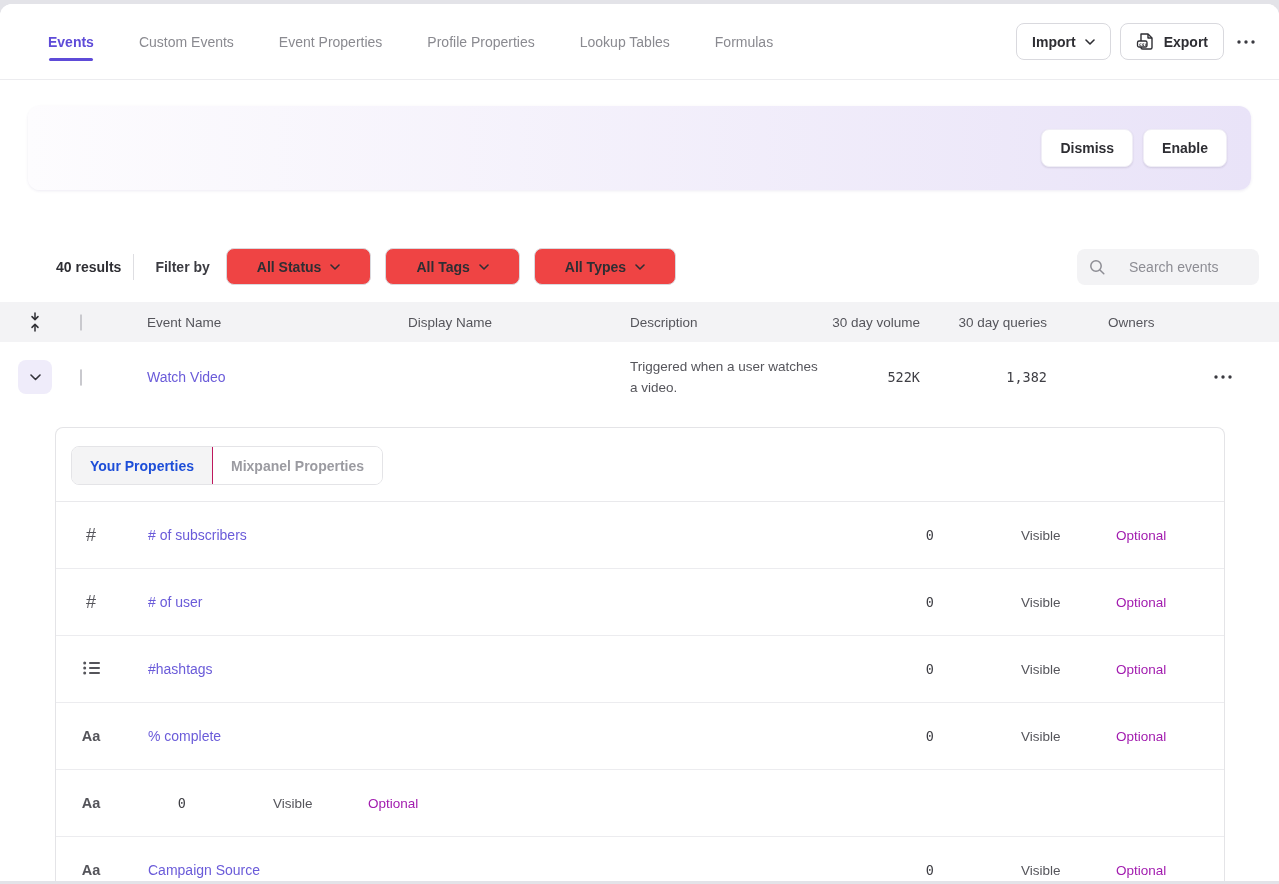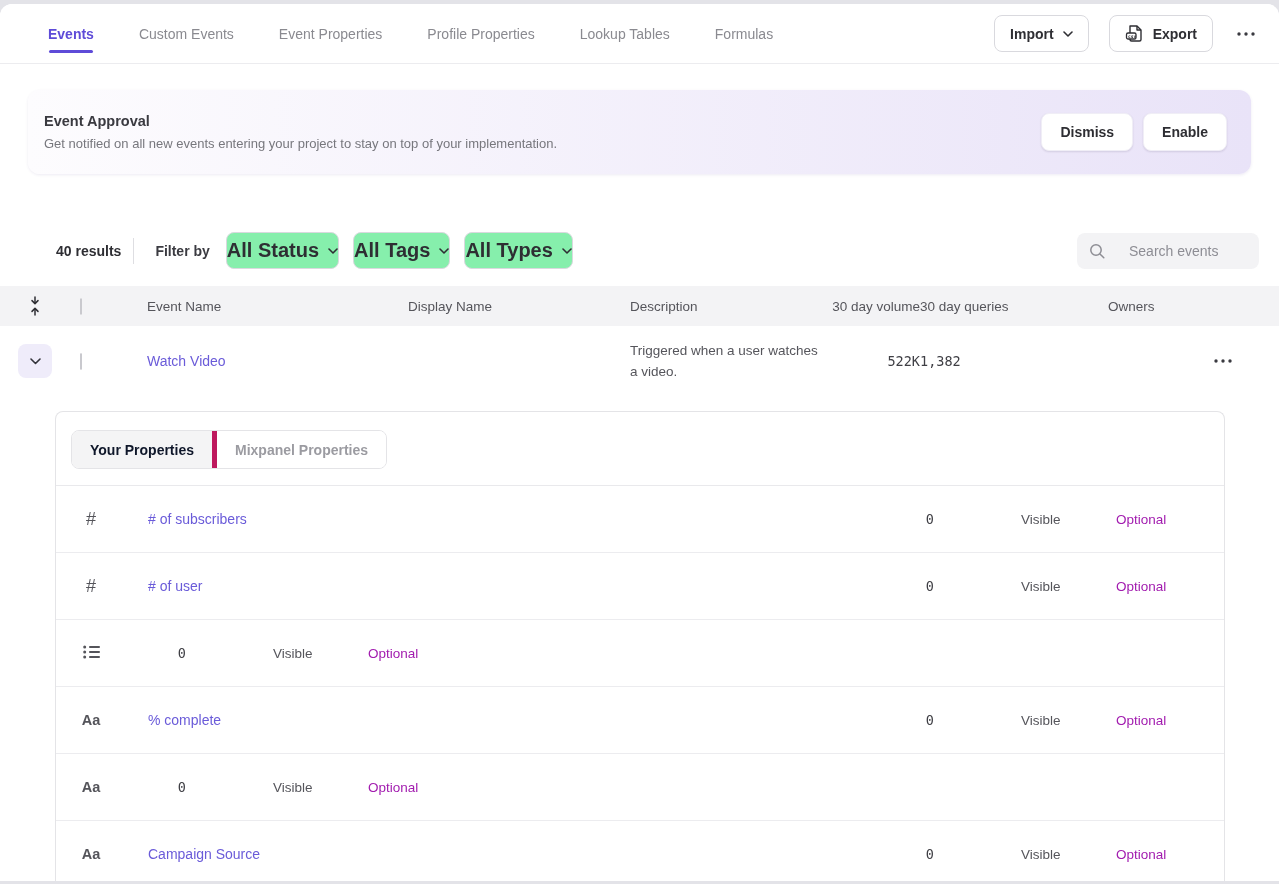--- a/index.html
+++ b/index.html
@@ -10,27 +10,27 @@
   *{box-sizing:border-box}
   html,body{margin:0;padding:0}
   body{
     width:1279px;height:884px;overflow:hidden;background:#e3e3e8;
     font-family:"Liberation Sans",sans-serif;color:#2e2e33;
     -webkit-font-smoothing:antialiased;
   }
   .page{margin-top:4px;height:877px;background:#fff;border-radius:12px 12px 0 0;overflow:hidden}
 
   
-  .topnav{height:60px;display:flex;align-items:center;padding:16px 20px;border-bottom:1px solid #ececef;background:#fff}
+  .topnav{height:76px;display:flex;align-items:center;padding:16px 20px;border-bottom:1px solid #ececef;background:#fff}
   .nav-tabs{display:flex;gap:45px;margin-left:28px}
   .nav-tab{position:relative;background:none;border:none;padding:0;cursor:pointer;
     font-family:inherit;font-size:14px;font-weight:500;color:#8a8a90;white-space:nowrap}
   .nav-tab.active{color:var(--accent);font-weight:700}
   .nav-tab.active::after{content:"";position:absolute;left:1px;right:1px;bottom:-11px;height:3px;border-radius:2px;background:var(--accent)}
-  .topnav-actions{margin-left:auto;display:flex;align-items:center;gap:20px}
+  .topnav-actions{margin-left:auto;display:flex;align-items:center;gap:9px}
   .btn{display:inline-flex;align-items:center;gap:9px;height:37px;padding:0 15px;background:#fff;
     border:1px solid #d9d9de;border-radius:8px;cursor:pointer;
     font-family:inherit;font-size:14px;font-weight:700;color:#2e2e33}
   .icon-btn{background:none;border:none;padding:6px 4px;cursor:pointer;display:flex;align-items:center}
 
   
   .banner{margin:26px 28px 0;height:84px;border-radius:12px;display:flex;align-items:center;
     padding:0 24px 0 16px;background:linear-gradient(90deg,var(--banner-start) 0%,var(--banner-end) 100%);
     box-shadow:0 1px 3px rgba(80,60,140,.10)}
   .banner-title{font-size:14.5px;font-weight:700;color:#3a3a40;margin-bottom:7px}
@@ -38,52 +38,52 @@
   .banner-actions{margin-left:auto;display:flex;gap:10px}
   .banner-btn{height:38px;padding:0 18px;border:1px solid #f0eef6;border-radius:8px;background:#fff;cursor:pointer;
     font-family:inherit;font-size:14px;font-weight:700;color:#2e2e33;box-shadow:0 1px 2px rgba(30,20,60,.12)}
 
   
   .filter-row{display:flex;align-items:center;margin-top:58px;height:37px;padding:0 20px 0 56px}
   .results-count{font-size:14px;font-weight:700;color:#2e2e33}
   .vdiv{width:1px;height:26px;background:#dedee2;margin:0 21px 0 12px}
   .filter-by{font-size:14px;font-weight:600;color:#3b3b41;margin-right:16px}
   .dds{display:flex;gap:14px}
-  .dd{display:inline-flex;align-items:center;gap:9px;height:37px;padding:0 0;border:1px solid #d9d9de;
-    border-radius:8px;background:#86efac;cursor:pointer;font-family:inherit;font-size:20px;font-weight:700;color:#2e2e33}
+  .dd{display:inline-flex;align-items:center;gap:9px;height:37px;padding:0 30px;border:1px solid #d9d9de;
+    border-radius:8px;background:#ef4444;cursor:pointer;font-family:inherit;font-size:14px;font-weight:700;color:#2e2e33}
   .search{margin-left:auto;display:flex;align-items:center;gap:22px;width:182px;height:36px;background:#f3f3f5;border-radius:8px;padding:0 12px}
   .search input{border:none;background:transparent;outline:none;width:100%;font-family:inherit;font-size:14px;color:#2e2e33}
   .search input::placeholder{color:#8d8d94}
 
   
   .thead{margin-top:17px;height:40px;background:#f3f3f5;display:flex;align-items:center;font-size:13.5px;color:#55555b}
   .erow{height:70px;display:flex;align-items:center;font-size:13.5px;background:#fff}
   .c-exp{width:70px;display:flex;justify-content:center;align-items:center}
   .c-check{width:37px}
   .checkbox{width:17px;height:17px;border:1.5px solid #c9c9ce;border-radius:4px;background:#fff;margin-left:10px;cursor:pointer}
   .c-name{width:261px;padding-left:40px}
   .c-display{width:222px;padding-left:40px}
   .c-desc{width:230px;padding-left:40px}
   .c-vol{width:100px;text-align:right}
-  .c-q{width:127px;text-align:left}
+  .c-q{width:127px;text-align:right}
   .c-own{width:110px;padding-left:61px}
   .c-more{flex:1;display:flex;justify-content:flex-end;padding-right:43px}
   .expander{width:34px;height:34px;border:none;border-radius:8px;background:var(--expander-bg);cursor:pointer;
     display:flex;align-items:center;justify-content:center}
   a.plink{color:var(--link);font-size:14px;text-decoration:none;cursor:pointer}
   .desc-text{color:#55555b;line-height:21px}
   .num{font-family:"DejaVu Sans Mono",monospace;font-size:13.5px;color:#3f3f45}
 
   
   .panel{margin:15px 0 0 55px;width:1170px;border:1px solid #e4e4e7;border-bottom:none;border-radius:8px 8px 0 0;background:#fff}
   .panel-tabs-wrap{padding:18px 0 16px 15px}
   .tab-group{display:inline-flex;border:1px solid #e4e4e7;border-radius:8px;overflow:hidden}
   .ptab{height:37px;display:inline-flex;align-items:center;padding:0 18px;border:none;background:#fff;cursor:pointer;
     font-family:inherit;font-size:14px;font-weight:700;color:#9b9ba1}
-  .ptab.active{background:#f4f4f5;color:#0f172a;border-right:5px solid #be185d}
+  .ptab.active{background:#f4f4f5;color:#1d4ed8;border-right:1px solid #be185d}
   .panel-divider{border-top:1px solid #e9e9ec}
   .prow{height:67px;display:flex;align-items:center;border-bottom:1px solid #ececef;font-size:13.5px}
   .p-icon{width:70px;display:flex;justify-content:center;align-items:center;color:#54545a}
   .p-icon .glyph-number{font-size:18px;font-weight:500;color:#54545a}
   .p-icon .glyph-text{font-size:14.5px;font-weight:700;color:#54545a}
   .p-name{flex:1;padding-left:22px}
   .p-val{width:60px;text-align:right}
   .p-vis{width:160px;padding-left:87px;color:#55555b}
   .p-req{width:130px;padding-left:22px;color:#a21caf}
 </style>
@@ -129,24 +129,20 @@
                 <circle cx="9" cy="2" r="1.7"></circle>
                 <circle cx="16" cy="2" r="1.7"></circle>
               </g>
             </svg>
         </span>
       </button>
     </div>
   </header>
 
   <section class="banner">
-    <div>
-      <div class="banner-title">Event Approval</div>
-      <div class="banner-desc">Get notified on all new events entering your project to stay on top of your implementation.</div>
-    </div>
     <div class="banner-actions">
       <button class="banner-btn">Dismiss</button>
       <button class="banner-btn">Enable</button>
     </div>
   </section>
 
   <section class="filter-row">
     <span class="results-count">40 results</span>
     <span class="vdiv"></span>
     <span class="filter-by">Filter by</span>
@@ -279,20 +275,21 @@
                 <g fill="#54545a">
                   <circle cx="1.7" cy="2" r="1.5"></circle>
                   <circle cx="1.7" cy="7" r="1.5"></circle>
                   <circle cx="1.7" cy="12" r="1.5"></circle>
                   <rect x="6" y="1.1" width="11" height="1.9" rx="0.9"></rect>
                   <rect x="6" y="6.1" width="11" height="1.9" rx="0.9"></rect>
                   <rect x="6" y="11.1" width="11" height="1.9" rx="0.9"></rect>
                 </g>
               </svg></span>
           </div>
+    <div class="p-name"><a class="plink prop-name">#hashtags</a></div>
     <div class="p-val"><span class="num prop-val">0</span></div>
     <div class="p-vis"><span class="prop-vis">Visible</span></div>
     <div class="p-req"><span class="prop-req">Optional</span></div>
   </div>
         <div class="prow">
     <div class="p-icon">
             <span class="prop-icon glyph-text">Aa</span>
           </div>
     <div class="p-name"><a class="plink prop-name">% complete</a></div>
     <div class="p-val"><span class="num prop-val">0</span></div>

